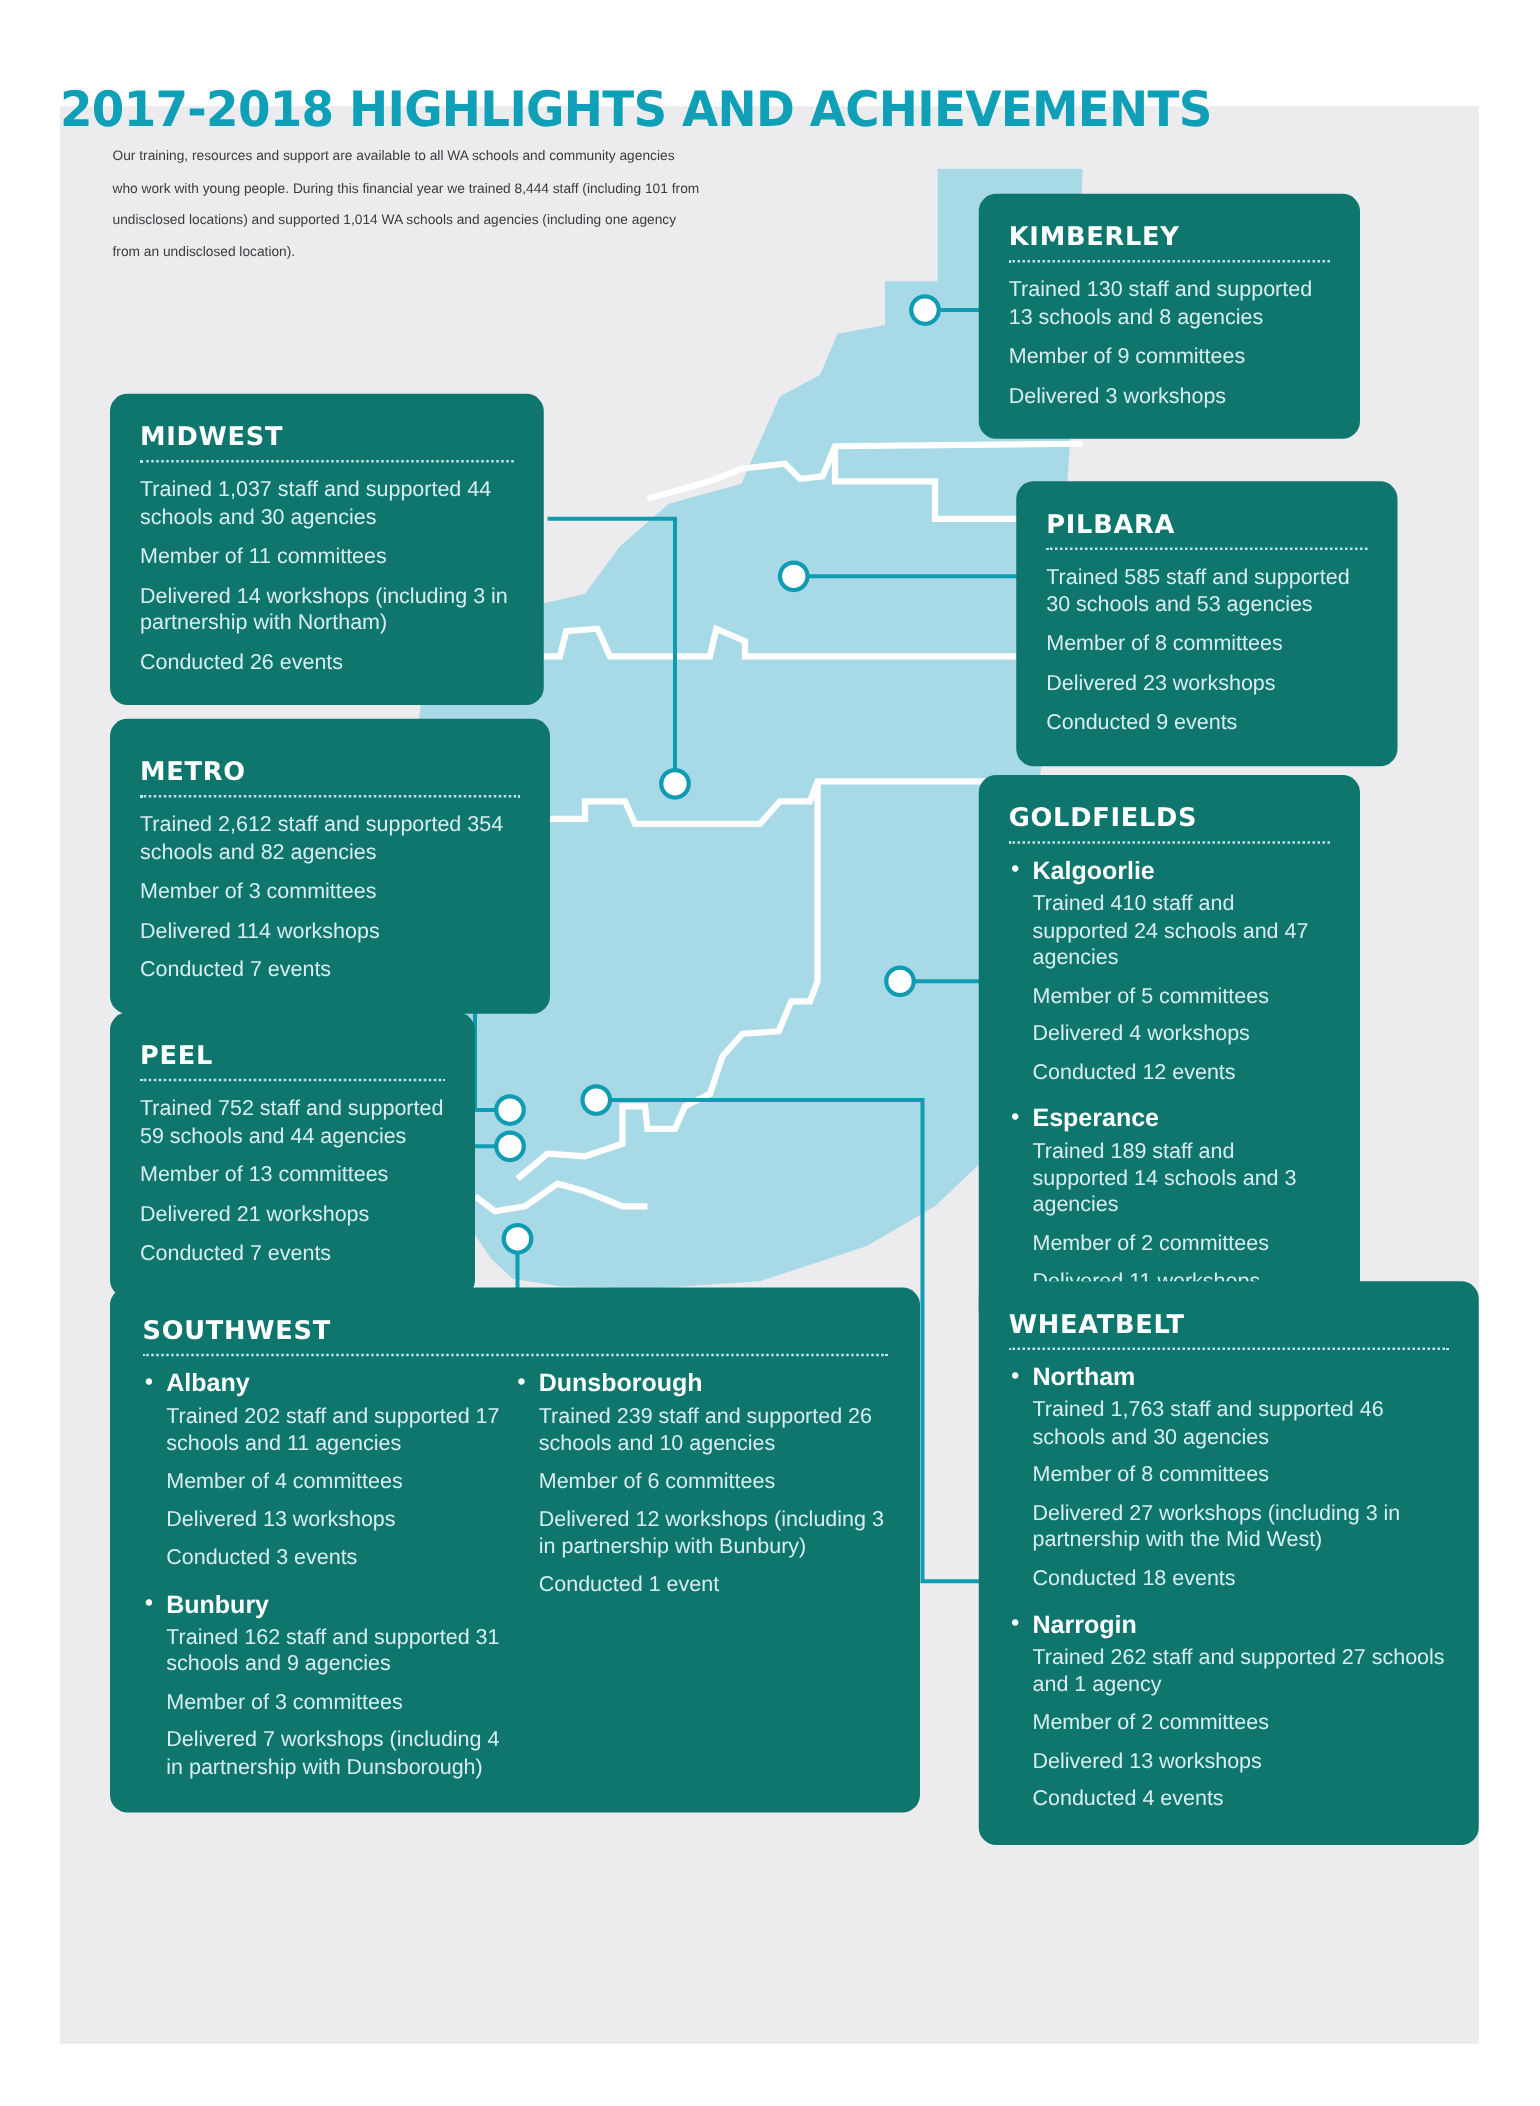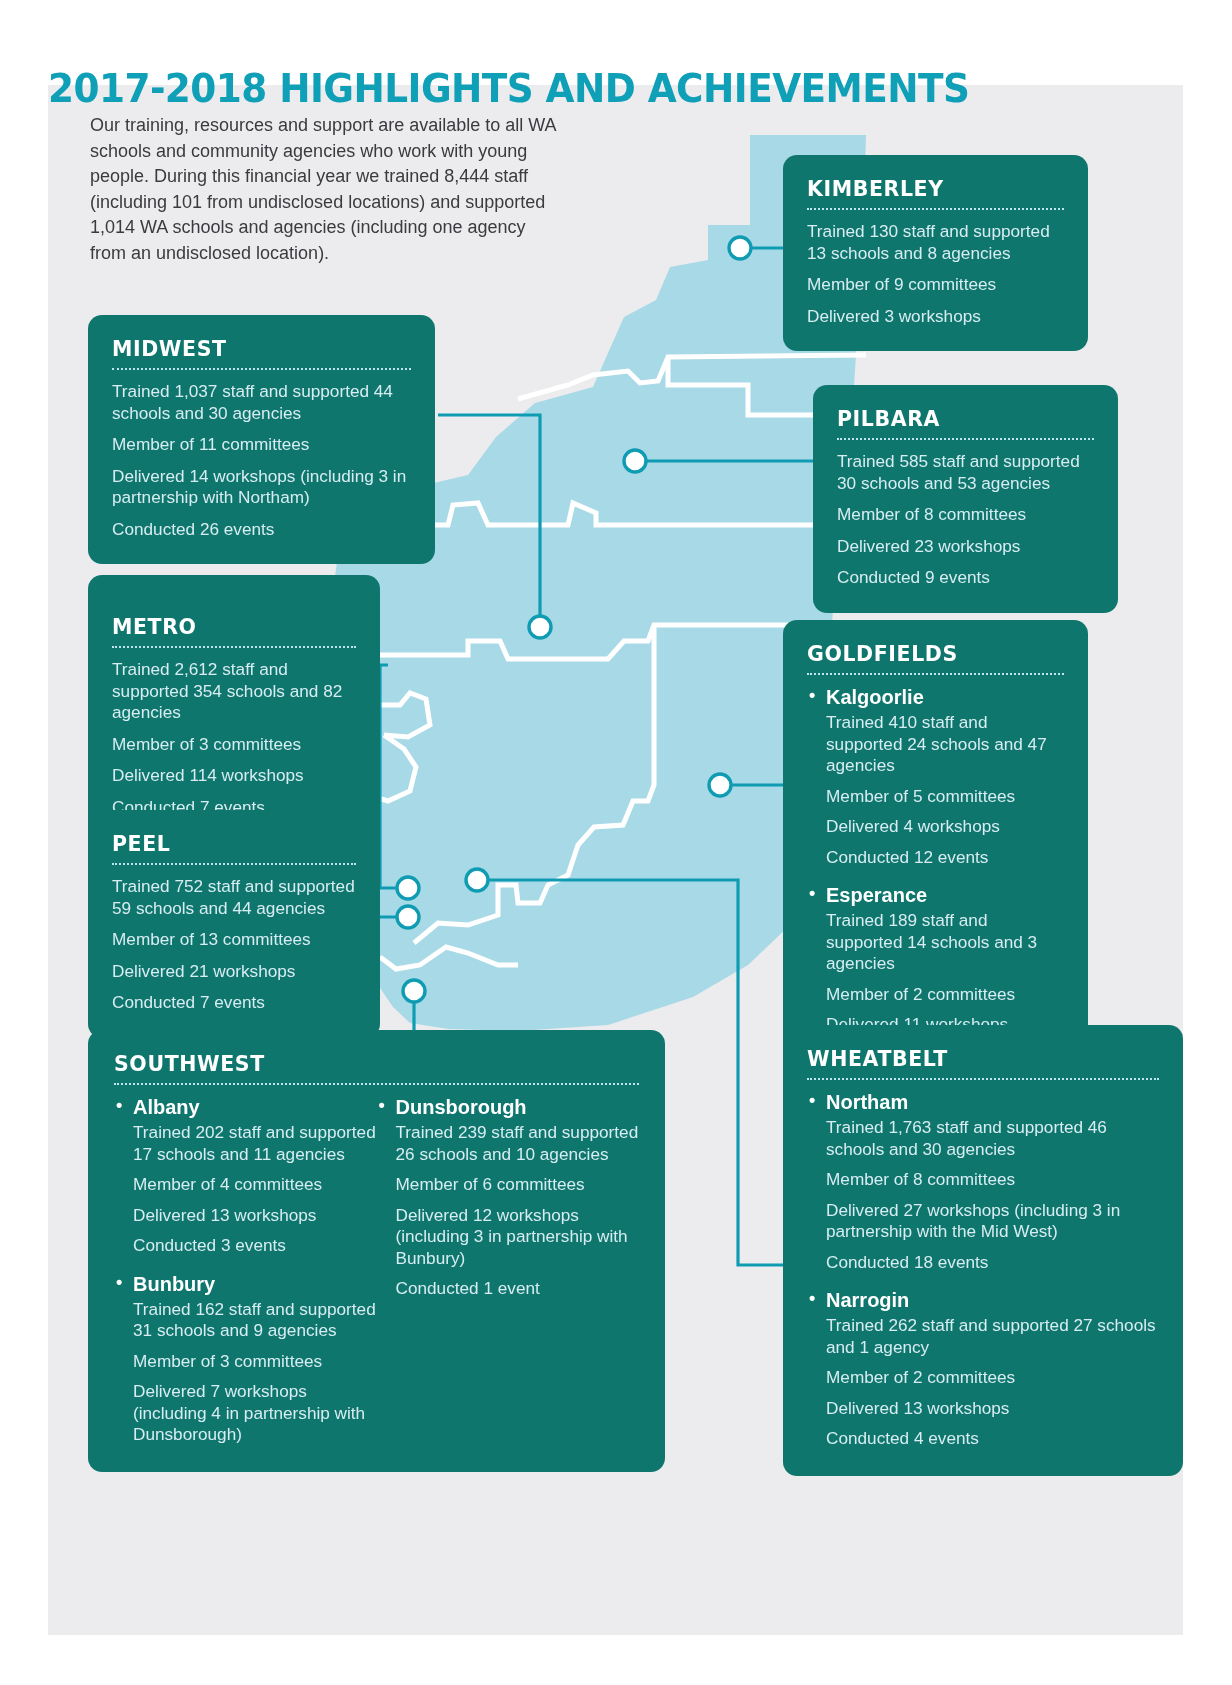--- a/index.html
+++ b/index.html
@@ -8,21 +8,21 @@
 
   .page{position:absolute;inset:0;}
 
   .gray-panel{position:absolute;left:48px;top:85px;width:1135px;height:1550px;background:#ececee;}
 
   .title{position:absolute;left:48px;top:40px;font-size:39px;font-weight:bold;
          letter-spacing:-0.6px;color:#0fa0b8;font-family:"DejaVu Sans",sans-serif;
          transform:scaleX(0.96);transform-origin:left center;white-space:nowrap;}
 
   .intro{position:absolute;left:90px;top:113px;width:470px;color:#3b3b3f;
-         font-size:18px;line-height:25.5px;white-space:pre-line;}
+         font-size:11px;line-height:25.5px;white-space:pre-line;}
 
   .mapwrap{position:absolute;left:48px;top:85px;width:1135px;height:1550px;}
 
   
   .card{position:absolute;background:#0f766e;border-radius:14px;box-sizing:border-box;
         color:#dff1f4;}
   .card h3{margin:0;color:#ffffff;font-size:20.5px;font-weight:bold;letter-spacing:0.6px;
            font-family:"DejaVu Sans",sans-serif;}
   .dotrule{height:0;border-bottom:2.5px dotted #bfe6ee;margin:7px 0 11px 0;}
   .card p{margin:0 0 10px 0;font-size:17.2px;line-height:21.5px;color:#d7edf1;}
@@ -36,23 +36,23 @@
   .bul-group:last-child{margin-bottom:0;}
   .cols{display:flex;}
   .cols>div{flex:1;}
 
   
   #card-kimberley {left:735px; top:70px;  width:305px; padding:22px 24px 24px 24px;}
   #card-pilbara   {left:765px; top:300px; width:305px; padding:22px 24px 24px 24px;}
   #card-goldfields{left:735px; top:535px; width:305px; padding:22px 24px 26px 24px;}
   #card-wheatbelt {left:735px; top:940px; width:400px; padding:22px 24px 26px 24px;}
   #card-midwest   {left:40px;  top:230px; width:347px; padding:22px 24px 24px 24px;}
-  #card-metro     {left:40px;  top:490px; width:292px; padding:40px 24px 24px 24px;}
+  #card-metro     {left:40px;  top:490px; width:352px; padding:30px 24px 24px 24px;}
   #card-peel      {left:40px;  top:725px; width:292px; padding:22px 24px 24px 24px;}
-  #card-southwest {left:40px;  top:945px; width:577px; padding:22px 26px 26px 26px;}
+  #card-southwest {left:40px;  top:945px; width:648px; padding:22px 26px 26px 26px;}
 
   svg.maplayer{position:absolute;left:0;top:0;width:1135px;height:1550px;}
 </style>
 </head>
 <body>
 
 <div class="page">
 
   <div class="gray-panel"></div>
 

